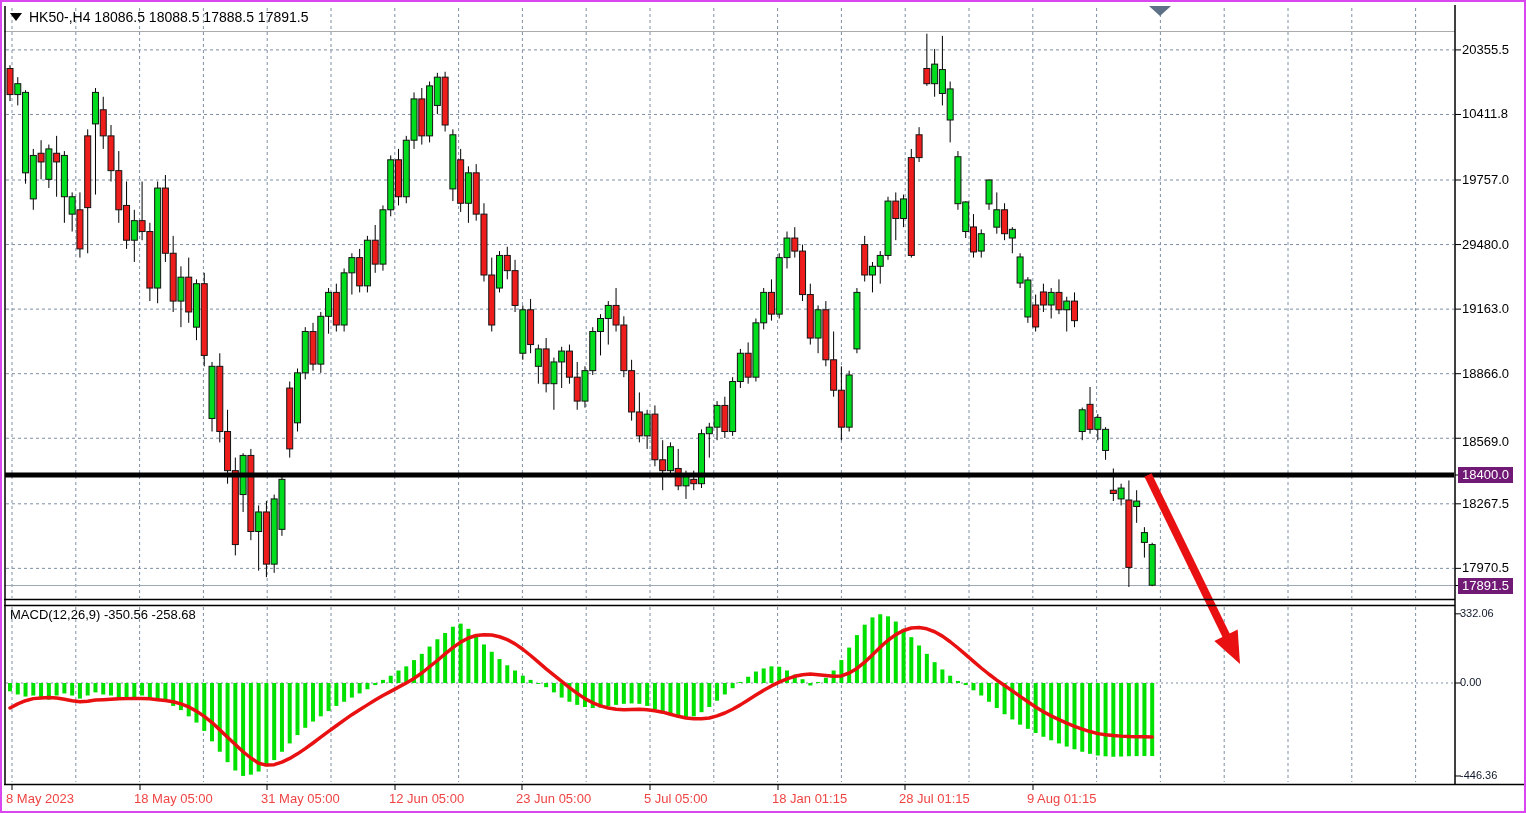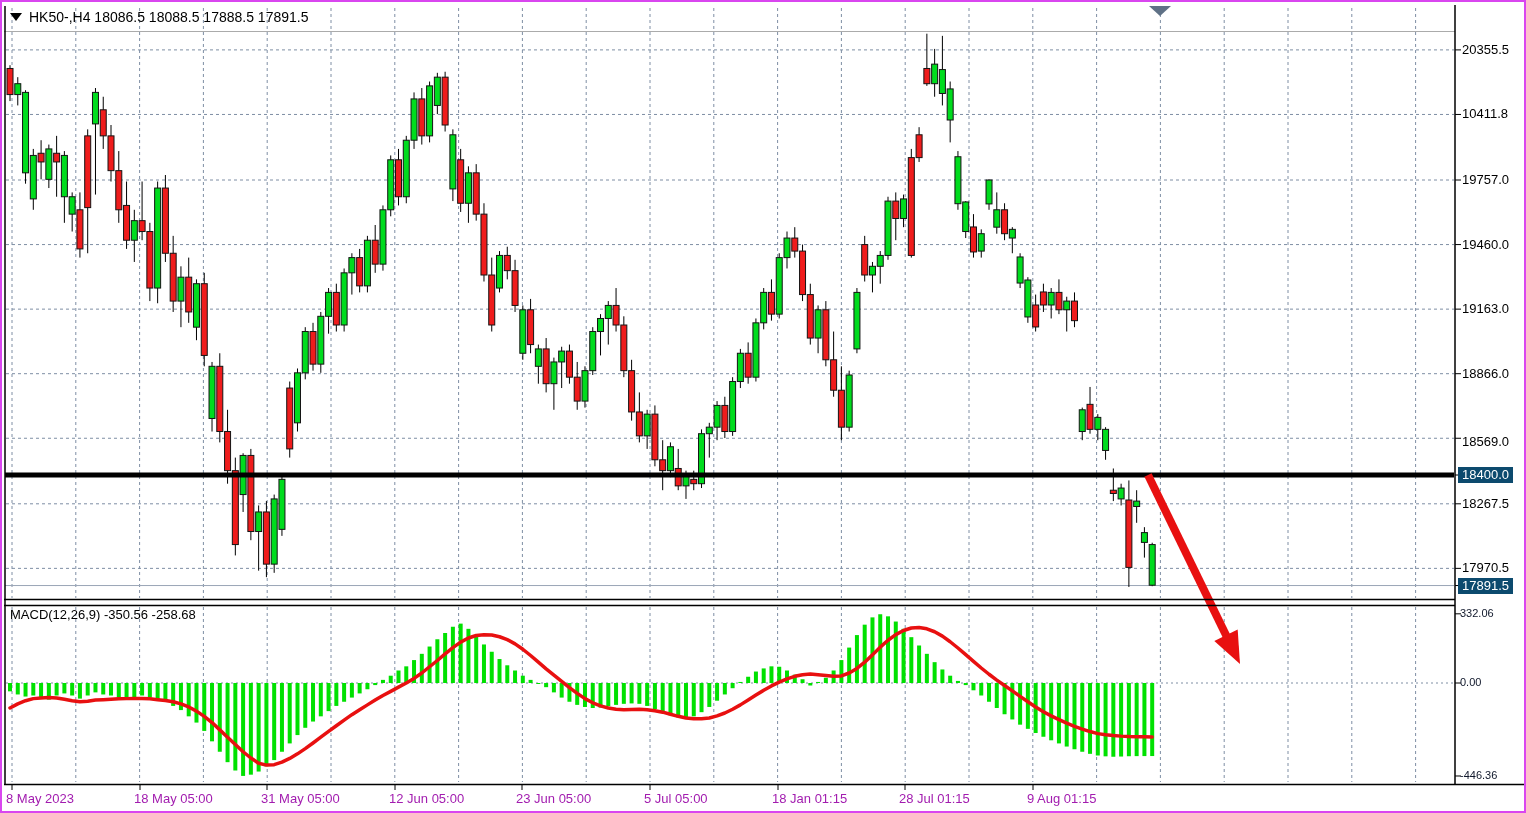--- a/index.html
+++ b/index.html
@@ -3,23 +3,23 @@
 <meta charset="utf-8">
 <style>
   html,body{margin:0;padding:0;background:#e9e9e9;}
   .root{position:relative;width:1526px;height:813px;background:#ffffff;border:2px solid #d946ef;
         box-sizing:border-box;overflow:hidden;font-family:"Liberation Sans","DejaVu Sans",sans-serif;}
   #chart-svg{position:absolute;left:0;top:0;}
   .title-bar{position:absolute;left:8px;top:7px;display:flex;align-items:center;gap:7px;font-size:14px;color:#000;}
   .tri-down{width:0;height:0;border-left:6px solid transparent;border-right:6px solid transparent;border-top:8px solid #000;}
   .macd-label{position:absolute;left:8px;top:605px;font-size:13px;color:#000;}
   .price-label{position:absolute;left:1460px;font-size:13px;color:#000;white-space:nowrap;line-height:15px;}
-  .price-label.hl{background:#0c4a6e;color:#fff;left:1456px;padding:0 4px 1px 4px;}
+  .price-label.hl{background:#701a75;color:#fff;left:1456px;padding:0 4px 1px 4px;}
   .macd-axis-label{position:absolute;left:1458px;font-size:11px;color:#0f172a;white-space:nowrap;line-height:15px;}
-  .time-label{position:absolute;top:789px;font-size:13px;color:#a21caf;white-space:nowrap;}
+  .time-label{position:absolute;top:789px;font-size:13px;color:#ef4444;white-space:nowrap;}
 </style>
 </head>
 <body>
 
 <div class="root">
   <svg id="chart-svg" width="1526" height="813">
       <line x1="10" y1="6" x2="10" y2="596" stroke="#7e8ea4" stroke-width="1" stroke-dasharray="3,3"></line>
       <line x1="10" y1="605" x2="10" y2="780" stroke="#7e8ea4" stroke-width="1" stroke-dasharray="3,3"></line>
       <line x1="73.8" y1="6" x2="73.8" y2="596" stroke="#7e8ea4" stroke-width="1" stroke-dasharray="3,3"></line>
       <line x1="73.8" y1="605" x2="73.8" y2="780" stroke="#7e8ea4" stroke-width="1" stroke-dasharray="3,3"></line>
@@ -560,21 +560,21 @@
     <span class="tri-down"></span>
     <span>HK50-,H4  18086.5 18088.5 17888.5 17891.5</span>
   </div>
 
   <div class="macd-label">MACD(12,26,9) -350.56 -258.68</div>
 
   <div id="price-axis">
       <div class="price-label" style="top: 39.8913px;">20355.5</div>
       <div class="price-label" style="top: 104.457px;">10411.8</div>
       <div class="price-label" style="top: 170px;">19757.0</div>
-      <div class="price-label" style="top: 234.565px;">19460.0</div>
+      <div class="price-label" style="top: 234.565px;">29480.0</div>
       <div class="price-label" style="top: 299.13px;">19163.0</div>
       <div class="price-label" style="top: 363.696px;">18866.0</div>
       <div class="price-label" style="top: 432px;">18569.0</div>
       <div class="price-label hl" style="top: 465px;">18400.0</div>
       <div class="price-label" style="top: 493.804px;">18267.5</div>
       <div class="price-label" style="top: 558.37px;">17970.5</div>
       <div class="price-label hl" style="top: 575.543px; text-align: center;">17891.5</div>
     </div>
   <div id="macd-axis">
       <div class="macd-axis-label" style="top: 603.821px;">332.06</div>

